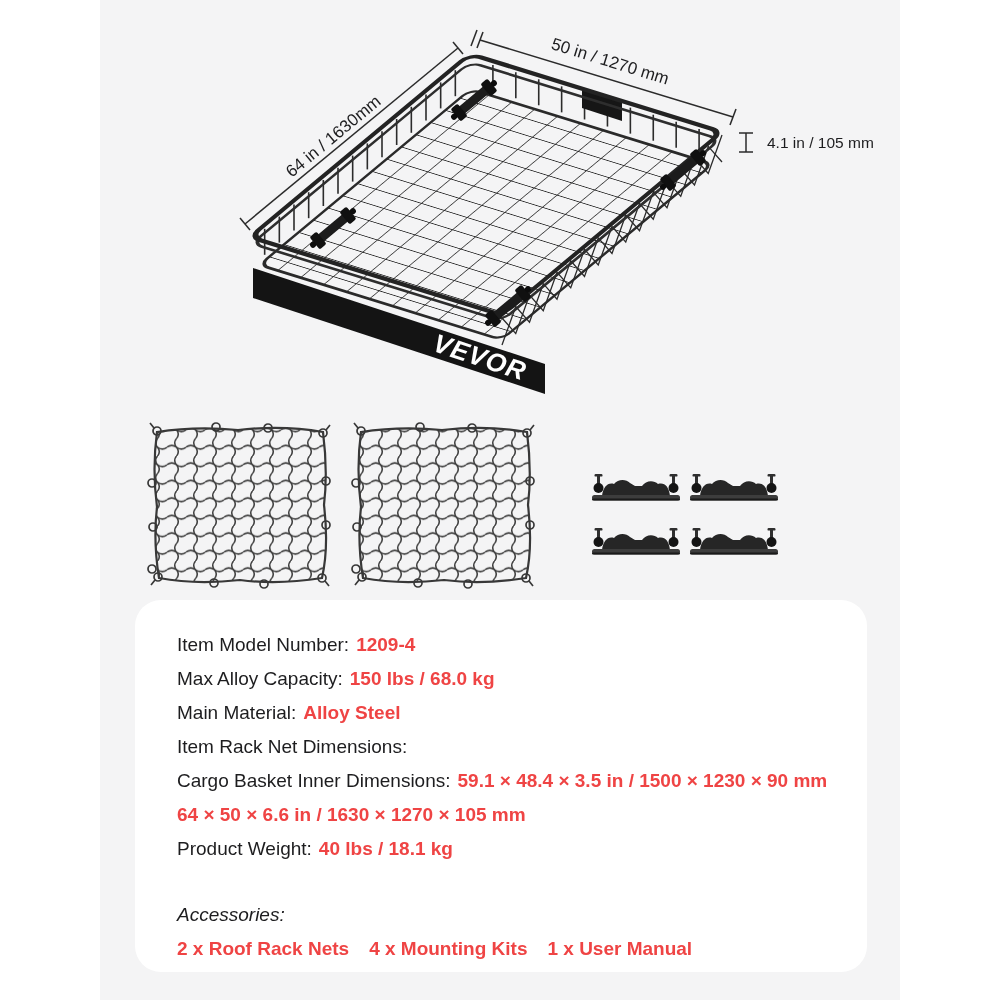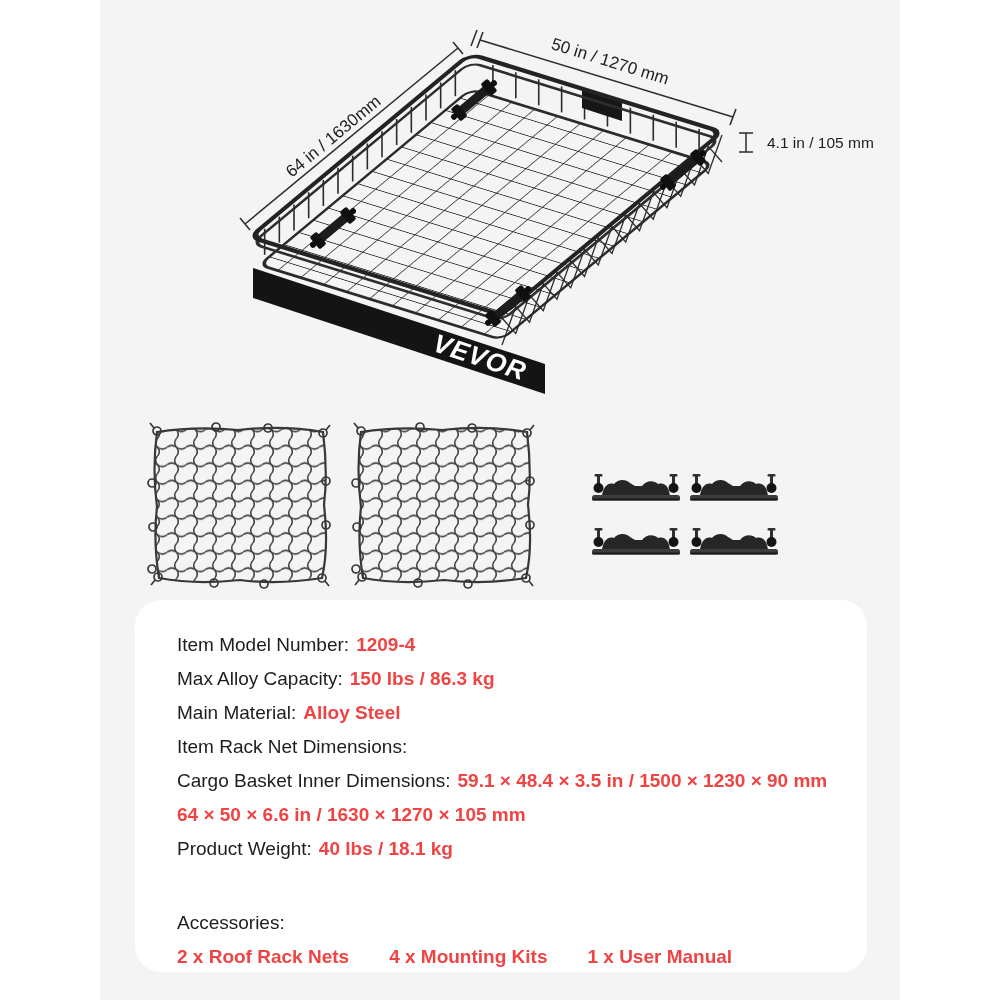--- a/index.html
+++ b/index.html
@@ -15,22 +15,22 @@
   .dim-stroke{stroke:#2b2b2b;stroke-width:1.5;fill:none;}
   .brand-text{font-size:26px;font-weight:700;font-style:italic;fill:#ffffff;letter-spacing:1px;}
   .spec-card{
     position:absolute;left:135px;top:600px;width:732px;height:372px;
     background:#ffffff;border-radius:26px;box-sizing:border-box;
     padding:28px 36px 0 42px;
   }
   .spec-row{height:34px;display:flex;align-items:center;font-size:19px;color:#1d1d1f;white-space:nowrap;}
   .spec-label{margin-right:7px;}
   .spec-value{color:#ef4444;font-weight:700;}
-  .accessories-title{margin-top:40px;}
-  .accessories-row{display:flex;gap:40px;}
+  .accessories-title{margin-top:32px;font-style:italic;}
+  .accessories-row{display:flex;gap:20px;}
 </style>
 </head>
 <body>
 
 <div class="content-bg"></div>
 
 <svg id="scene" width="1000" height="1000" viewBox="0 0 1000 1000">
   <defs>
 
     <pattern id="meshp" patternUnits="userSpaceOnUse" width="0.0909" height="0.0667">
@@ -177,21 +177,21 @@
   </g>
 </svg>
 
 <div class="spec-card">
   <div class="spec-row">
     <span class="spec-label">Item Model Number:</span>
     <span class="spec-value">1209-4</span>
   </div>
   <div class="spec-row">
     <span class="spec-label">Max Alloy Capacity:</span>
-    <span class="spec-value">150 lbs / 86.3 kg</span>
+    <span class="spec-value">150 lbs / 68.0 kg</span>
   </div>
   <div class="spec-row">
     <span class="spec-label">Main Material:</span>
     <span class="spec-value">Alloy Steel</span>
   </div>
   <div class="spec-row">
     <span class="spec-label">Item Rack Net Dimensions:</span>
   </div>
   <div class="spec-row">
     <span class="spec-label">Cargo Basket Inner Dimensions:</span>

